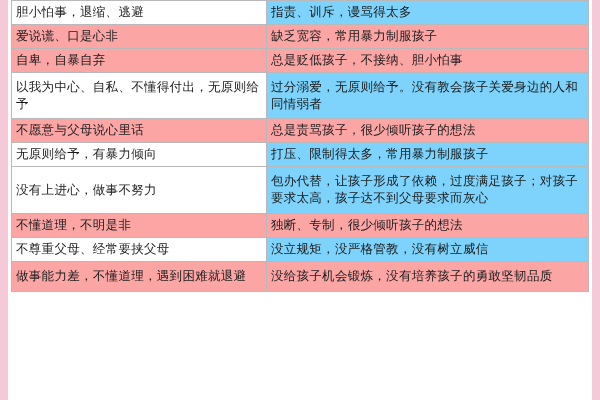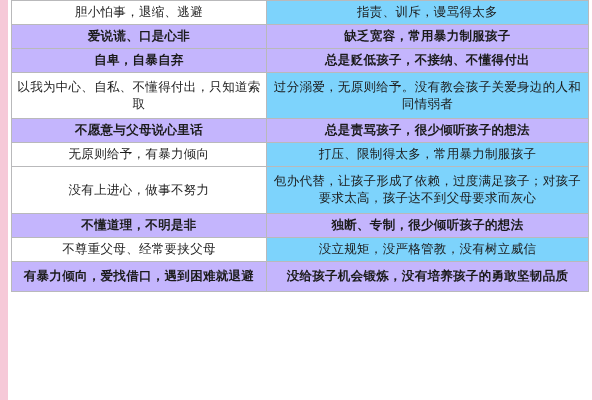--- a/index.html
+++ b/index.html
@@ -50,39 +50,37 @@
     background: #ffffff;
     overflow: hidden;
   }
   table.compare {
     width: 100%;
     border-collapse: collapse;
     table-layout: fixed;
   }
   table.compare td {
     border: 1px solid #b9b9bb;
-    text-align: center;
     vertical-align: middle;
     color: #1b1b1b;
     font-size: 12.5px;
     line-height: 1.35;
     padding: 3px 4px;
     letter-spacing: 0.3px;
   }
   table.compare td.left {
     width: 44%;
     background: #ffffff;
   }
   table.compare td.right {
     width: 56%;
     background: #7dd3fc;
   }
   table.compare tr.shaded td {
-    background: #c4b5fd;
-    font-weight: bold;
+    background: #fca5a5;
   }
   table.compare tr.tall td {
     padding-top: 6px;
     padding-bottom: 6px;
   }
 </style>
 </head>
 <body>
 
 <div class="page">
@@ -98,24 +96,24 @@
         <tr>
           <td class="left">胆小怕事，退缩、逃避</td>
           <td class="right">指责、训斥，谩骂得太多</td>
         </tr>
         <tr class="shaded">
           <td class="left">爱说谎、口是心非</td>
           <td class="right">缺乏宽容，常用暴力制服孩子</td>
         </tr>
         <tr class="shaded">
           <td class="left">自卑，自暴自弃</td>
-          <td class="right">总是贬低孩子，不接纳、不懂得付出</td>
+          <td class="right">总是贬低孩子，不接纳、胆小怕事</td>
         </tr>
         <tr class="tall">
-          <td class="left">以我为中心、自私、不懂得付出，只知道索取</td>
+          <td class="left">以我为中心、自私、不懂得付出，无原则给予</td>
           <td class="right">过分溺爱，无原则给予。没有教会孩子关爱身边的人和同情弱者</td>
         </tr>
         <tr class="shaded">
           <td class="left">不愿意与父母说心里话</td>
           <td class="right">总是责骂孩子，很少倾听孩子的想法</td>
         </tr>
         <tr>
           <td class="left">无原则给予，有暴力倾向</td>
           <td class="right">打压、限制得太多，常用暴力制服孩子</td>
         </tr>
@@ -125,20 +123,20 @@
         </tr>
         <tr class="shaded">
           <td class="left">不懂道理，不明是非</td>
           <td class="right">独断、专制，很少倾听孩子的想法</td>
         </tr>
         <tr>
           <td class="left">不尊重父母、经常要挟父母</td>
           <td class="right">没立规矩，没严格管教，没有树立威信</td>
         </tr>
         <tr class="shaded tall">
-          <td class="left">有暴力倾向，爱找借口，遇到困难就退避</td>
+          <td class="left">做事能力差，不懂道理，遇到困难就退避</td>
           <td class="right">没给孩子机会锻炼，没有培养孩子的勇敢坚韧品质</td>
         </tr>
       </tbody>
     </table>
   </div>
 
 </div>
 
 </body></html>

